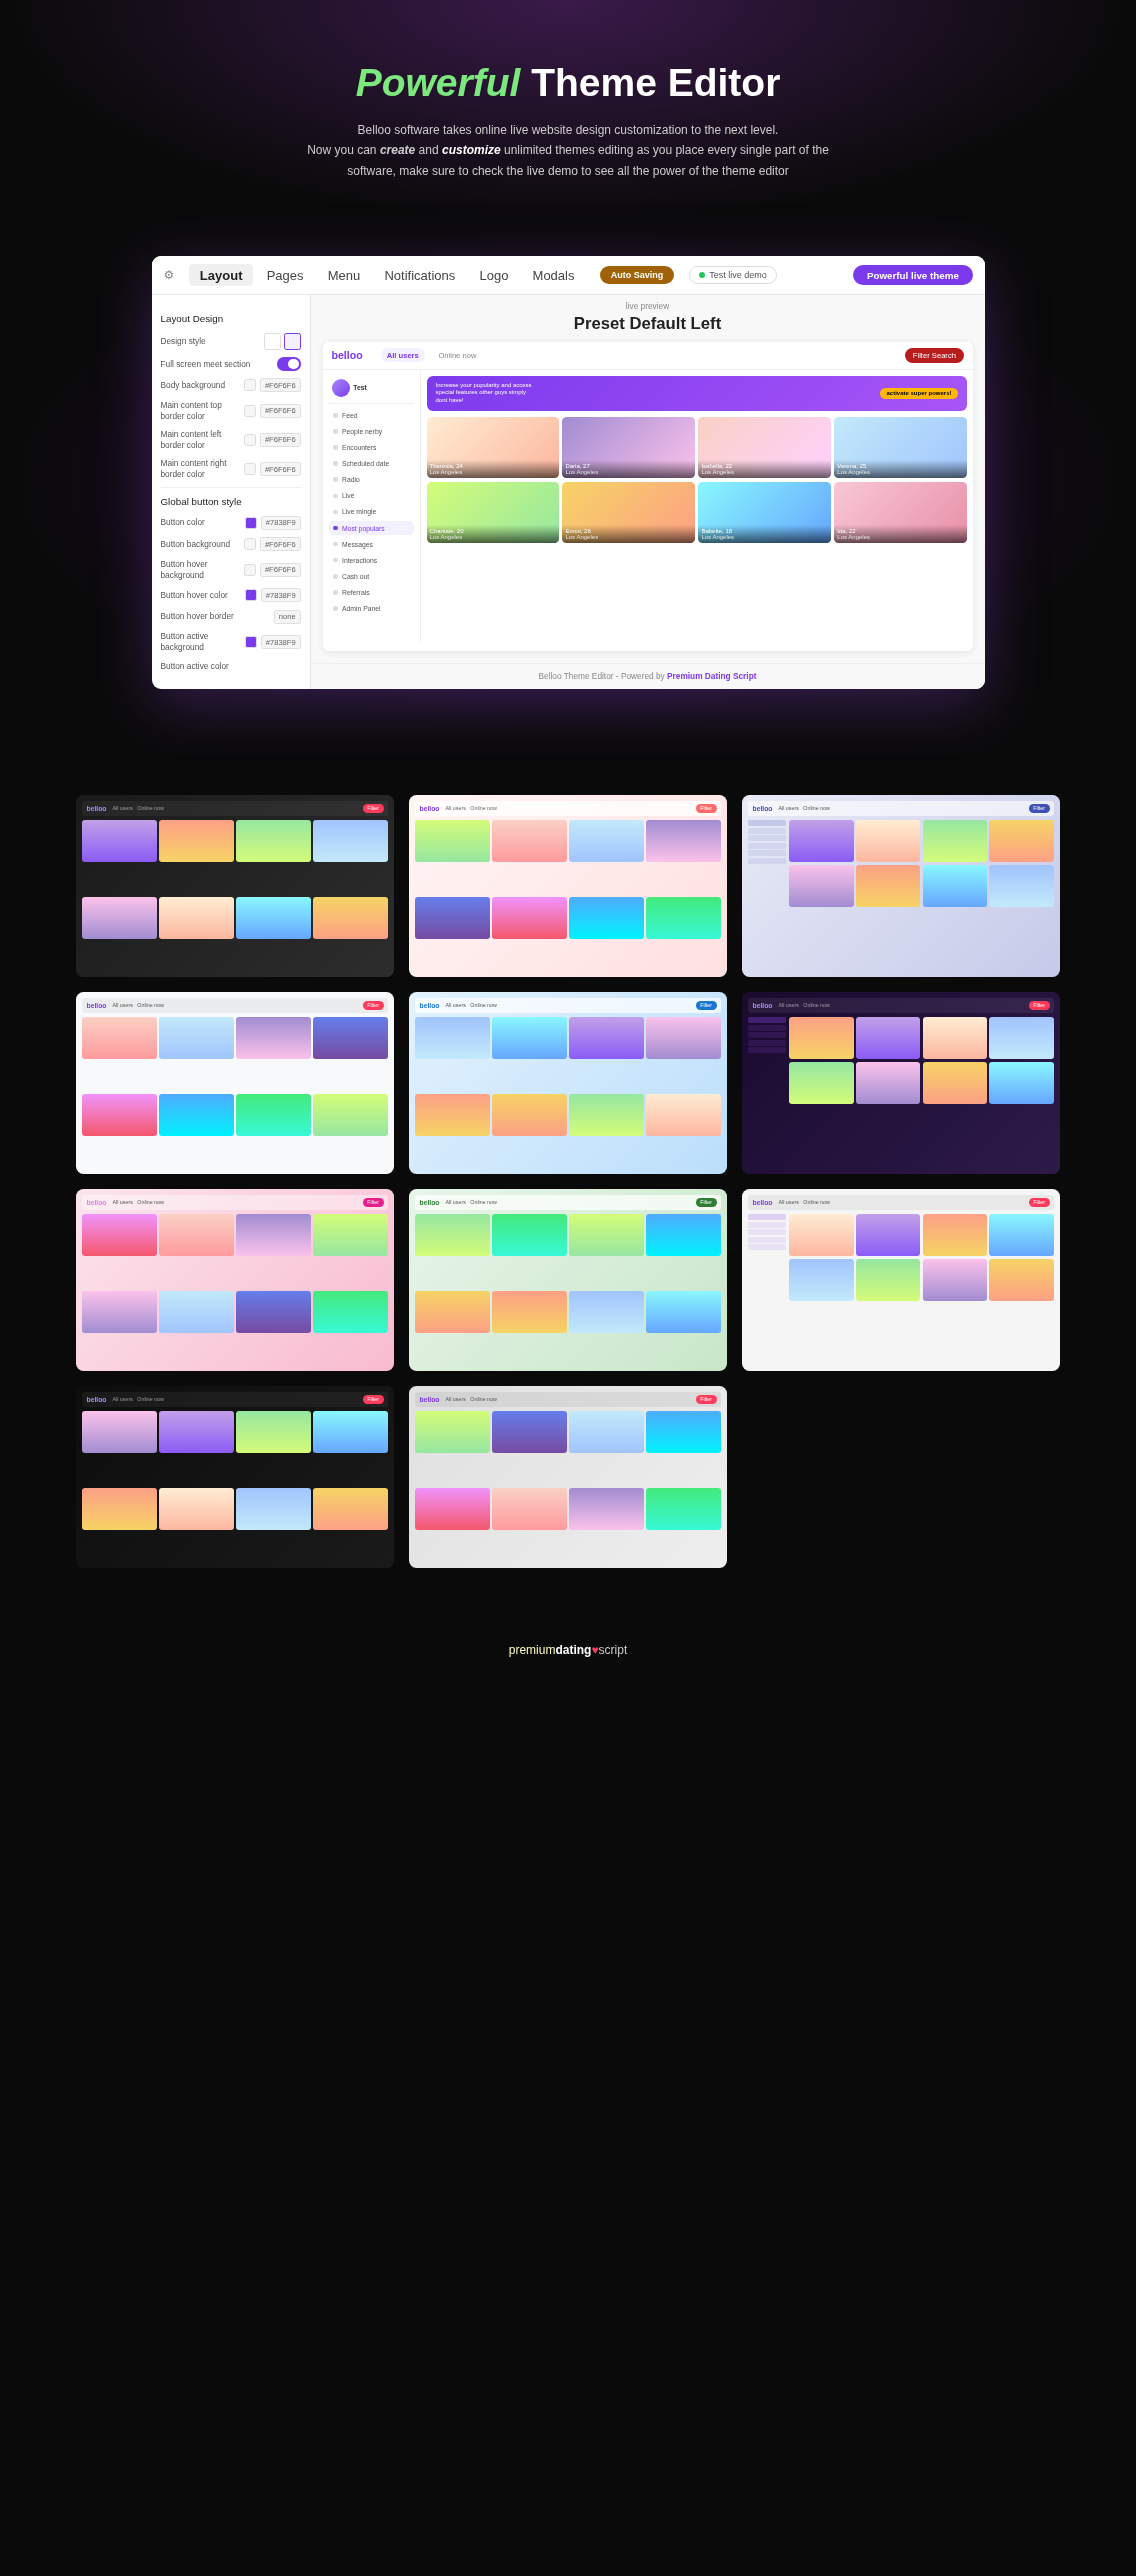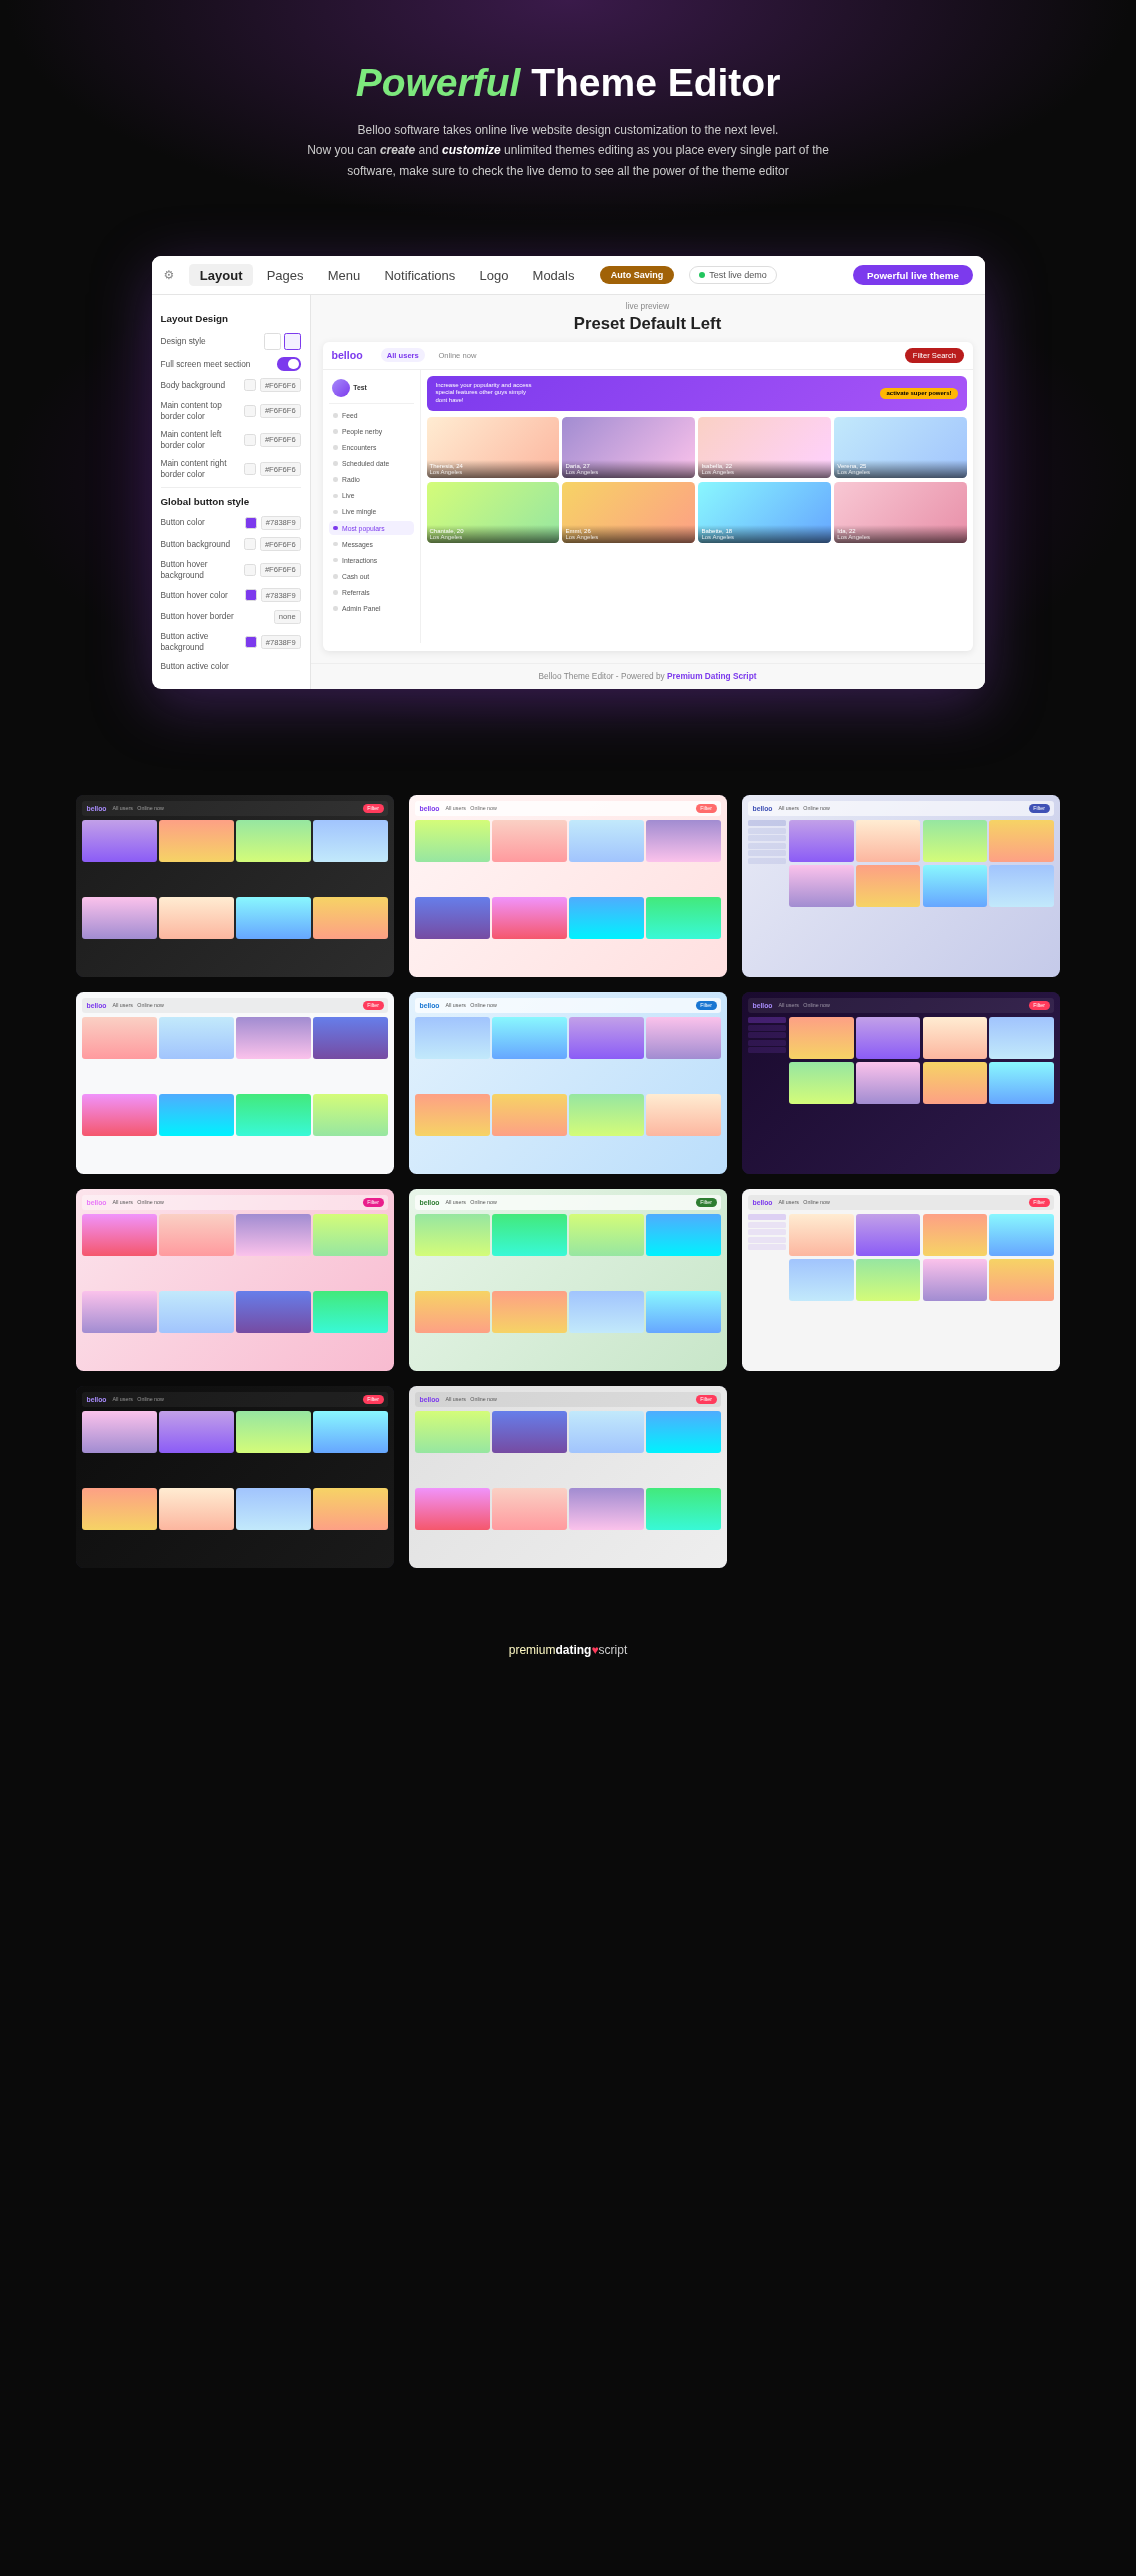--- a/index.html
+++ b/index.html
@@ -125,21 +125,21 @@
     
     .editor-left-panel {
       width: 159px;
       border-right: 0.8px solid #e5e5e5;
       overflow-y: auto;
       padding: 12px 9px;
       flex-shrink: 0;
     }
     .panel-section-title {
       font-size: 9.8px;
-      font-weight: 700;
+      font-weight: 400;
       color: #222;
       margin-bottom: 9px;
       margin-top: 6px;
     }
     .panel-row {
       display: flex;
       align-items: center;
       justify-content: space-between;
       margin-bottom: 7.6px;
     }

